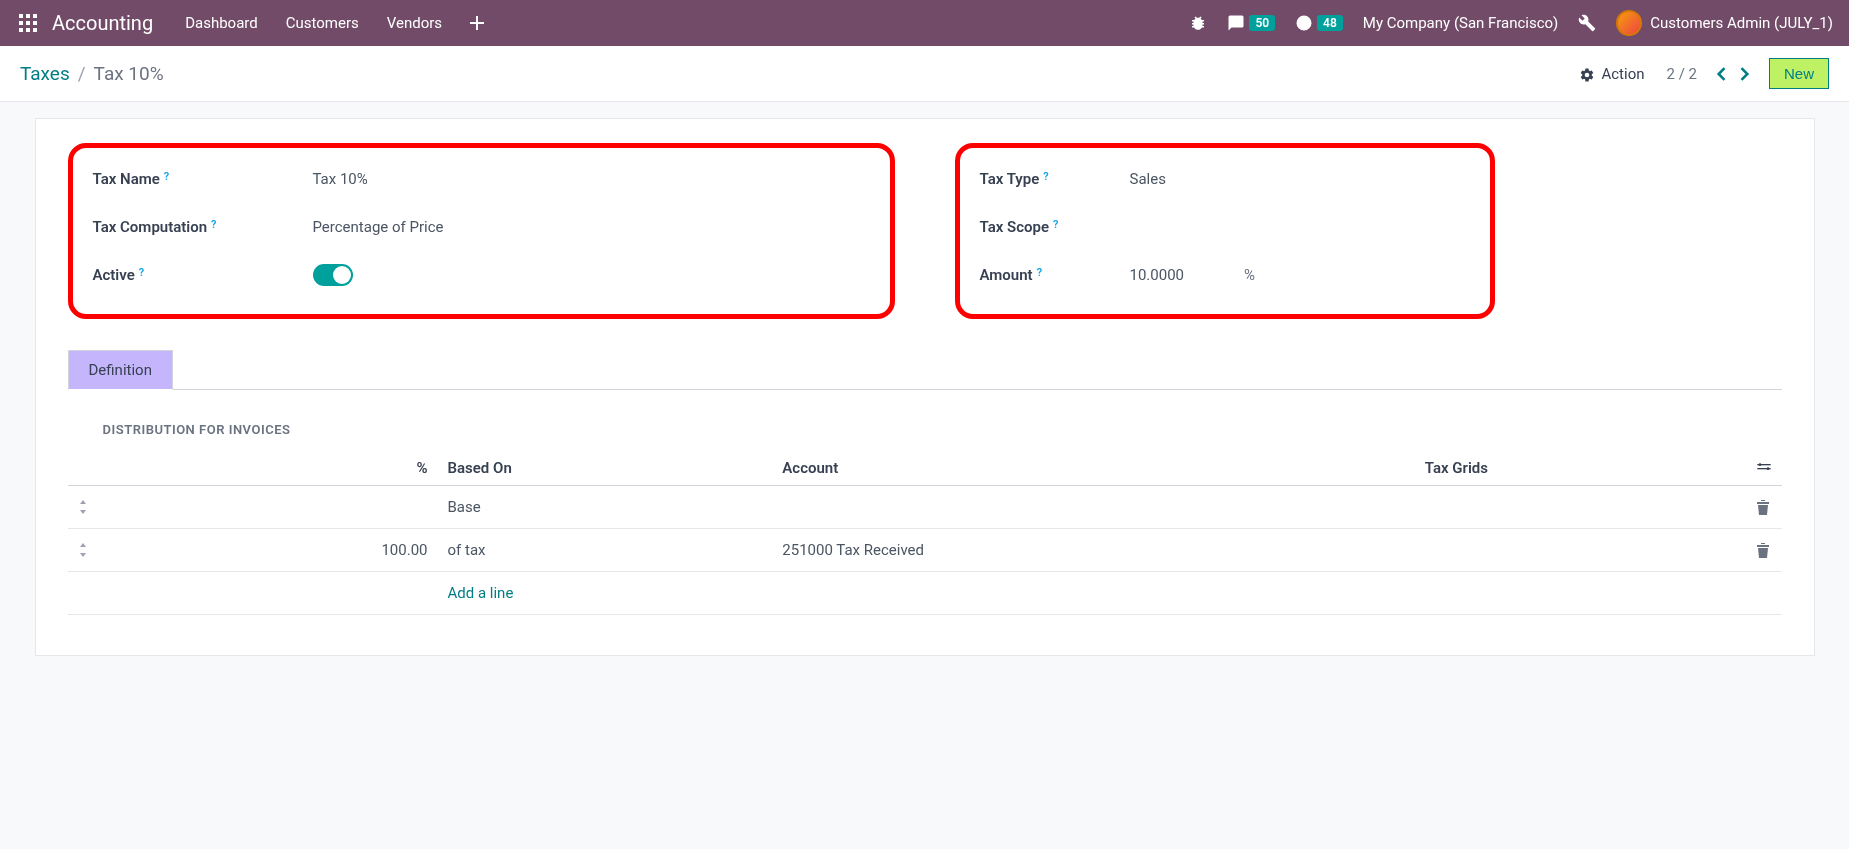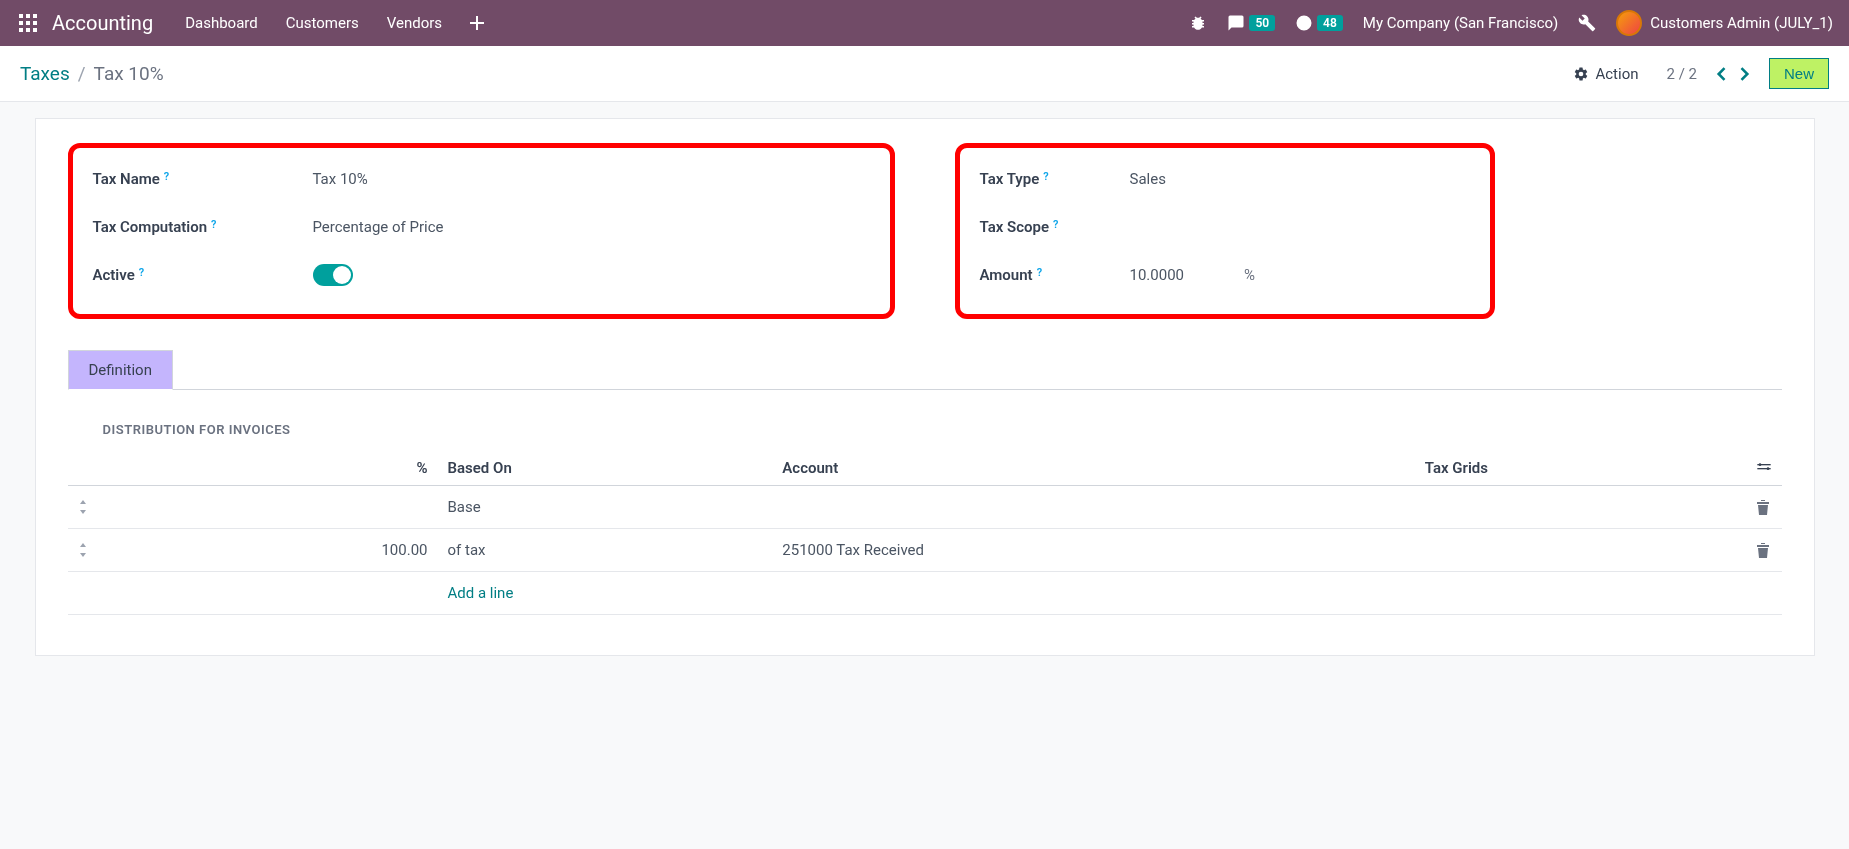--- a/index.html
+++ b/index.html
@@ -15,33 +15,33 @@
   .badge { background: #00a09d; color: #fff; font-size: 12px; padding: 1px 6px; border-radius: 3px; margin-left: 4px; font-weight: 600; }
   .avatar { width: 26px; height: 26px; border-radius: 50%; background: linear-gradient(135deg,#f59e0b,#ef4444); margin-right: 8px; border: 2px solid #d97706; }
   
   
   .control-bar { background: #fff; padding: 12px 20px; display: flex; align-items: center; border-bottom: 1px solid #e5e7eb; }
   .breadcrumb { font-size: 19px; color: #6b7280; display: flex; align-items: center; }
   .breadcrumb .root { color: #017e84; cursor: pointer; }
   .breadcrumb .sep { margin: 0 8px; color: #9ca3af; }
   .breadcrumb .current { color: #6b7280; }
   .control-bar .spacer { flex: 1; }
-  .action-btn { display: flex; align-items: center; font-size: 15px; color: #374151; cursor: pointer; margin-right: 28px; }
+  .action-btn { display: flex; align-items: flex-end; font-size: 15px; color: #374151; cursor: pointer; margin-right: 22px; }
   .action-btn .gear { margin-right: 6px; }
   .pager { font-size: 15px; color: #6b7280; margin-right: 12px; }
   .pager-arrow { color: #017e84; font-size: 18px; margin: 0 6px; cursor: pointer; }
   .new-btn { border: 1px solid #017e84; color: #017e84; background: #bef264; padding: 6px 14px; font-size: 15px; cursor: pointer; margin-left: 12px; font-weight: 500; }
   
   
   .form-wrap { padding: 16px 0 0 0; }
   .form-sheet { background: #fff; margin: 0 auto; max-width: 1780px; border: 1px solid #e5e7eb; padding: 24px 32px 40px 32px; }
   
   .form-columns { display: flex; gap: 60px; }
   .col { flex: 1; }
-  .highlight-box { border: 5px solid #ff0000; border-radius: 12px; padding: 16px 20px 20px 20px; margin-bottom: 20px; }
+  .highlight-box { border: 5px solid #ff0000; border-radius: 18px; padding: 16px 20px 20px 20px; margin-bottom: 20px; }
   .col-right .highlight-box { max-width: 540px; }
   
   .field-row { display: flex; align-items: center; margin-bottom: 18px; min-height: 30px; }
   .field-row:last-child { margin-bottom: 4px; }
   .field-label { width: 220px; font-weight: 600; font-size: 15px; color: #374151; display: flex; align-items: flex-start; }
   .help-q { color: #0ea5e9; font-size: 11px; margin-left: 4px; vertical-align: super; }
   .field-value { font-size: 15px; color: #4b5563; flex: 1; display: flex; align-items: center; }
   .amount-suffix { margin-left: 60px; color: #6b7280; }
   
   

